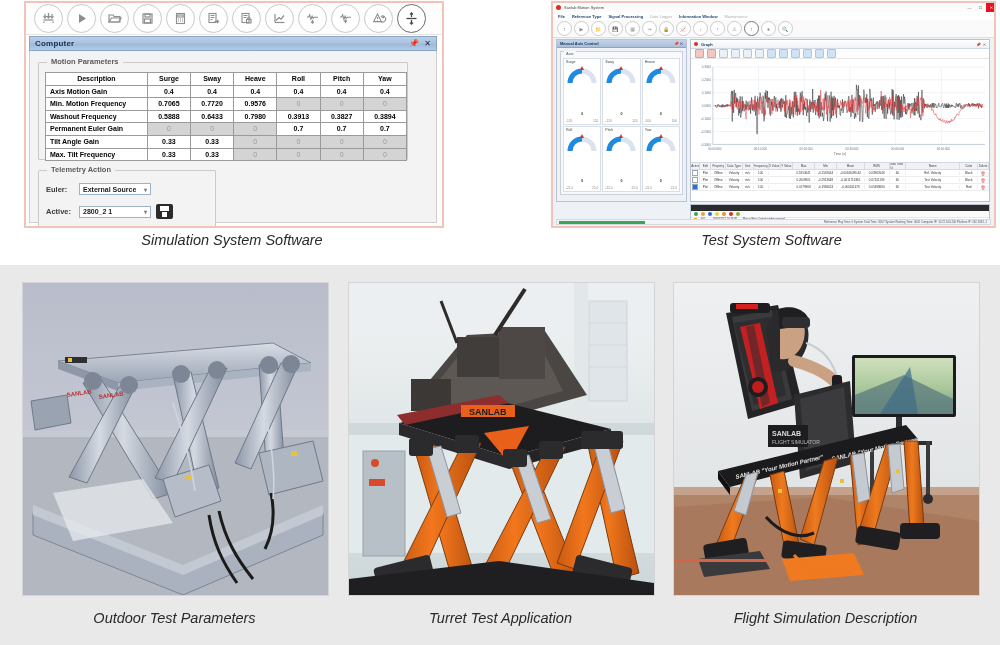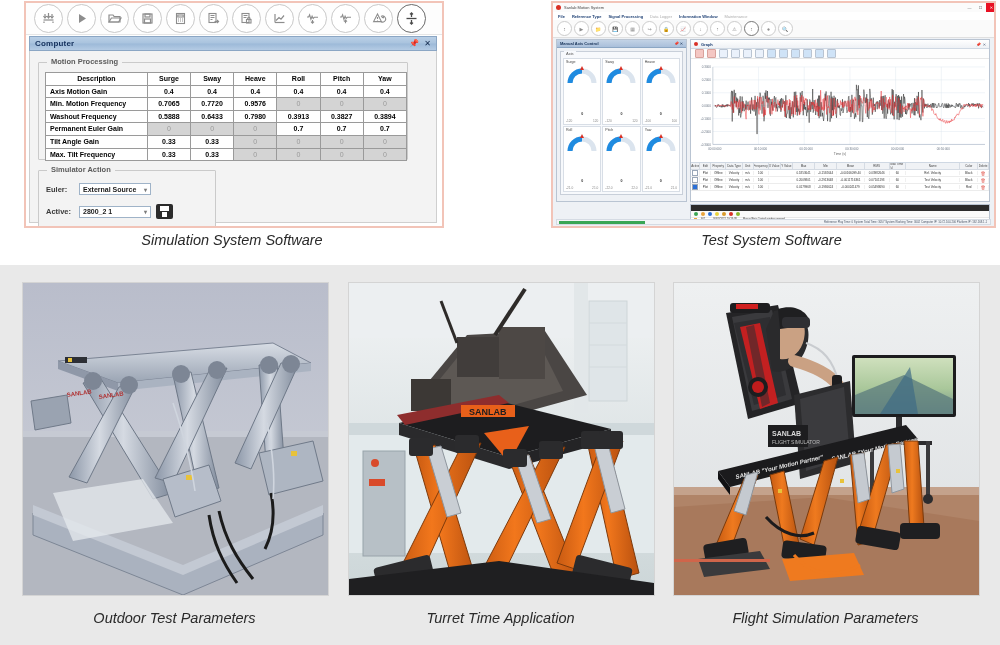--- a/index.html
+++ b/index.html
@@ -279,21 +279,21 @@
       <span class="sim-title">Computer</span>
       <span class="tb-icons">
         <span class="tb-ico">📌</span>
         <span class="tb-ico">✕</span>
       </span>
     </div>
 
     <div class="sim-body">
 
       <div class="group g-motion">
-        <span class="group-title">Motion Processing</span>
+        <span class="group-title">Motion Parameters</span>
         <table class="params">
           <thead>
               <tr id="mp-head">
                 <th style="width: 108px;">Description</th>
                 <th style="width: 42px;">Surge</th>
                 <th style="width: 42px;">Sway</th>
                 <th style="width: 42px;">Heave</th>
                 <th style="width: 42px;">Roll</th>
                 <th style="width: 42px;">Pitch</th>
                 <th style="width: 42px;">Yaw</th>
@@ -352,21 +352,21 @@
                 <td class="num off">0</td>
                 <td class="num off">0</td>
                 <td class="num off">0</td>
                 <td class="num off">0</td>
               </tr>
             </tbody>
         </table>
       </div>
 
       <div class="group g-tel">
-        <span class="group-title">Simulator Action</span>
+        <span class="group-title">Telemetry Action</span>
         <div style="margin-top:12px;display:flex;flex-direction:column;gap:9px;">
           <div class="frow">
             <span class="lbl">Euler:</span>
             <span class="combo">
               <span>External Source</span>
               <span class="car">▾</span>
             </span>
           </div>
           <div class="frow">
             <span class="lbl">Active:</span>
@@ -970,15 +970,15 @@
         <path d="M120 272 C136 292 162 296 186 282"></path>
       </g>
       <g fill="none" stroke="#1b1b1d" stroke-width="3">
         <path d="M92 234 C108 252 126 256 140 250"></path>
       </g>
       <rect x="0" y="276" width="96" height="3" fill="#d0654a"></rect>
     </svg>
   </div>
 
   <div class="cap-bot" style="left:22px;width:305px;">Outdoor Test Parameters</div>
-  <div class="cap-bot" style="left:348px;width:305px;">Turret Time Application</div>
-  <div class="cap-bot" style="left:673px;width:305px;">Flight Simulation Parameters</div>
+  <div class="cap-bot" style="left:348px;width:305px;">Turret Test Application</div>
+  <div class="cap-bot" style="left:673px;width:305px;">Flight Simulation Description</div>
 </div>
 
 </body></html>

